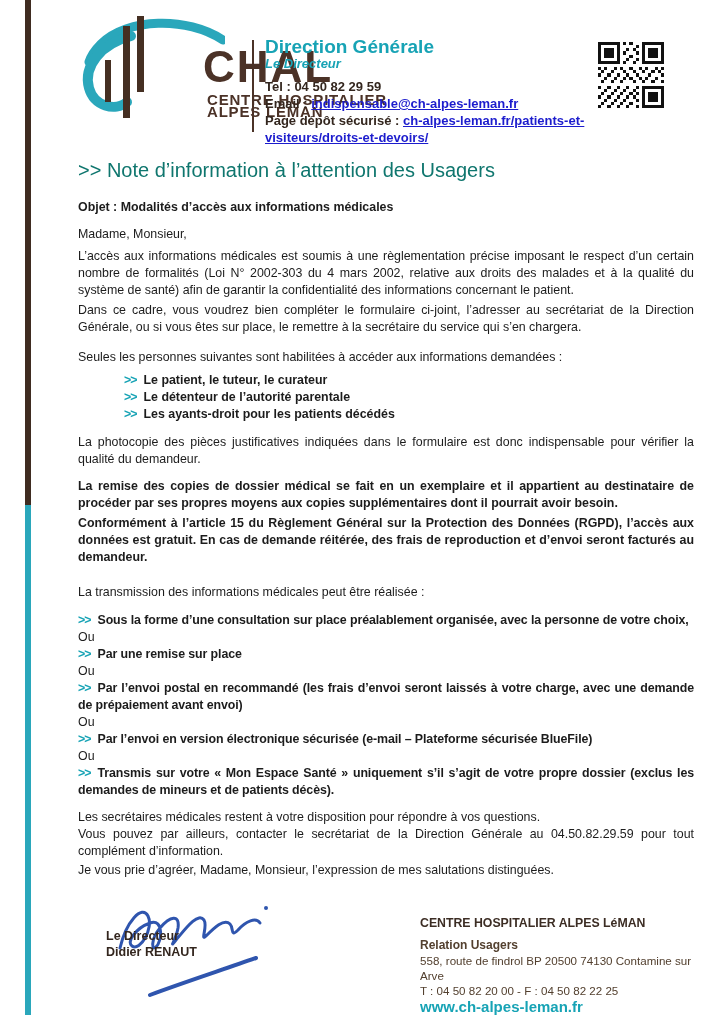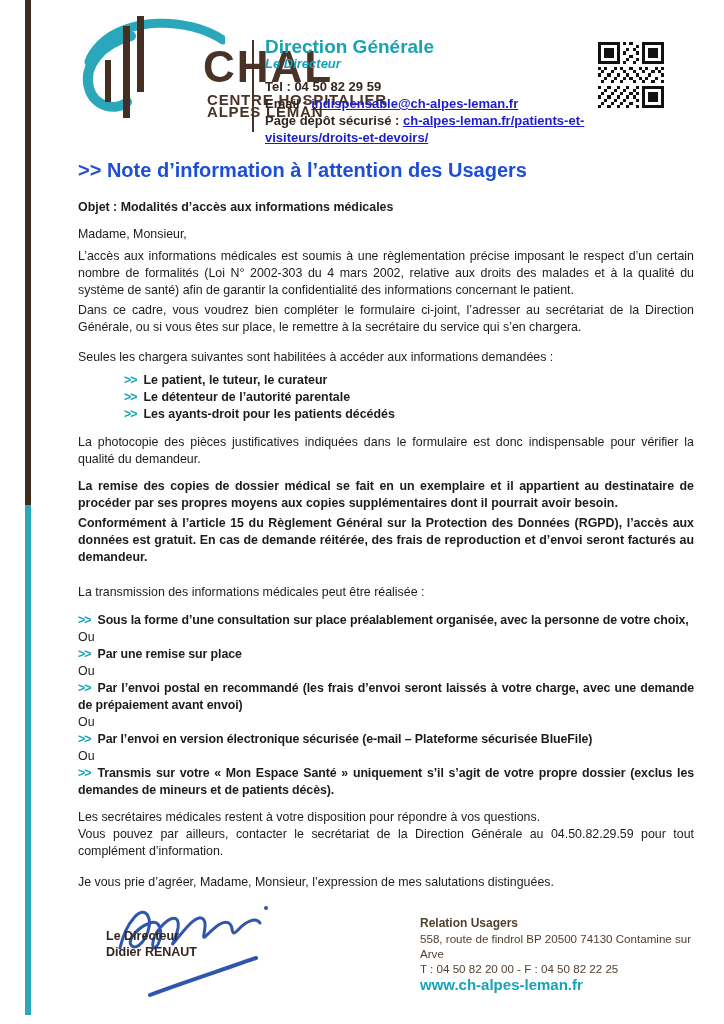--- a/index.html
+++ b/index.html
@@ -28,28 +28,28 @@
   .contact { position:absolute; left:190px; top:26px; width:330px; line-height:17px; }
   .c-dept { color:#17a3b5; font-weight:bold; font-size:19px; }
   .c-role { color:#17a3b5; font-weight:bold; font-style:italic; font-size:13px; margin-bottom:6px; }
   .c-line { font-size:13px; font-weight:bold; color:#33261e; }
   .link { color:#1c1ccd; font-weight:bold; text-decoration:underline; }
   .qr { position:absolute; left:523px; top:30px; }
 
   
   .body { position:absolute; left:78px; top:158px; width:616px; font-size:12.4px; line-height:17px; }
   .body p { text-align:justify; }
-  .title { color:#1d4ed8; font-weight:bold; font-size:20px; line-height:24px; text-align:left; }
+  .title { color:#0f766e; font-weight:normal; font-size:20px; line-height:24px; text-align:left; }
   .subject { font-weight:bold; margin-top:17px; }
   .salutation { margin-top:10px; }
   .mt5  { margin-top:5px; }
   .mt10 { margin-top:10px; }
   .mt11 { margin-top:11px; }
   .mt13 { margin-top:13px; }
-  .mt14 { margin-top:14px; }
+  .mt14 { margin-top:2px; }
   .mt17 { margin-top:3px; }
   .mt18 { margin-top:18px; }
   .bold-para { font-weight:bold; }
   .chev { color:#17a3b5; font-weight:bold; margin-right:7px; letter-spacing:-1px; white-space:nowrap; }
   .auth-list { margin-top:6px; padding-left:46px; }
   .auth-item { font-weight:bold; text-align:left !important; }
   .opt-text { font-weight:bold; letter-spacing:-0.1px; }
   .opts { margin-top:11px; }
   .ou { text-align:left !important; }
 
@@ -123,21 +123,21 @@
 
   <div class="body">
     <h1 class="title">&gt;&gt; Note d’information à l’attention des Usagers</h1>
 
     <p class="subject">Objet : Modalités d’accès aux informations médicales</p>
     <p class="salutation">Madame, Monsieur,</p>
 
     <p class="mt5">L’accès aux informations médicales est soumis à une règlementation précise imposant le respect d’un certain nombre de formalités (Loi N° 2002-303 du 4 mars 2002, relative aux droits des malades et à la qualité du système de santé) afin de garantir la confidentialité des informations concernant le patient.</p>
     <p class="mt17">Dans ce cadre, vous voudrez bien compléter le formulaire ci-joint, l’adresser au secrétariat de la Direction Générale, ou si vous êtes sur place, le remettre à la secrétaire du service qui s’en chargera.</p>
 
-    <p class="mt13">Seules les chargera suivantes sont habilitées à accéder aux informations demandées :</p>
+    <p class="mt13">Seules les personnes suivantes sont habilitées à accéder aux informations demandées :</p>
     <div class="auth-list">
       <p class="auth-item"><span class="chev">&gt;&gt;</span><span>Le patient, le tuteur, le curateur</span></p>
       <p class="auth-item"><span class="chev">&gt;&gt;</span><span>Le détenteur de l’autorité parentale</span></p>
       <p class="auth-item"><span class="chev">&gt;&gt;</span><span>Les ayants-droit pour les patients décédés</span></p>
     </div>
 
     <p class="mt11">La photocopie des pièces justificatives indiquées dans le formulaire est donc indispensable pour vérifier la qualité du demandeur.</p>
     <p class="mt10 bold-para">La remise des copies de dossier médical se fait en un exemplaire et il appartient au destinataire de procéder par ses propres moyens aux copies supplémentaires dont il pourrait avoir besoin.</p>
     <p class="mt17 bold-para">Conformément à l’article 15 du Règlement Général sur la Protection des Données (RGPD), l’accès aux données est gratuit. En cas de demande réitérée, des frais de reproduction et d’envoi seront facturés au demandeur.</p>
 
@@ -164,19 +164,20 @@
     <path d="M10,58 C16,32 32,14 38,26 C44,38 30,62 22,56 C16,52 26,38 40,33 C54,28 52,52 46,57 C42,61 40,50 50,38 C60,26 70,24 68,38 C66,50 58,60 66,50 C76,38 88,22 94,30 C98,36 90,52 96,46 C104,38 114,28 120,34 C124,38 120,48 128,40 C136,31 146,27 150,33" stroke="#2f55ae" stroke-width="3" fill="none" stroke-linecap="round"></path>
     <circle cx="156" cy="18" r="2" fill="#2f55ae"></circle>
     <path d="M40,105 C72,93 112,80 146,68" stroke="#2f55ae" stroke-width="4" fill="none" stroke-linecap="round"></path>
   </svg>
   <div class="sig-block">
     <div>Le Directeur</div>
     <div>Didier RENAUT</div>
   </div>
 
   <div class="footer">
+    <div class="f-org">CENTRE HOSPITALIER ALPES LéMAN</div>
     <div class="f-service">Relation Usagers</div>
     <div class="f-line">558, route de findrol BP 20500 74130 Contamine sur Arve</div>
     <div class="f-line">T : 04 50 82 20 00 - F : 04 50 82 22 25</div>
     <a class="f-site" href="#">www.ch-alpes-leman.fr</a>
   </div>
 
 </div>
 
 </body></html>

